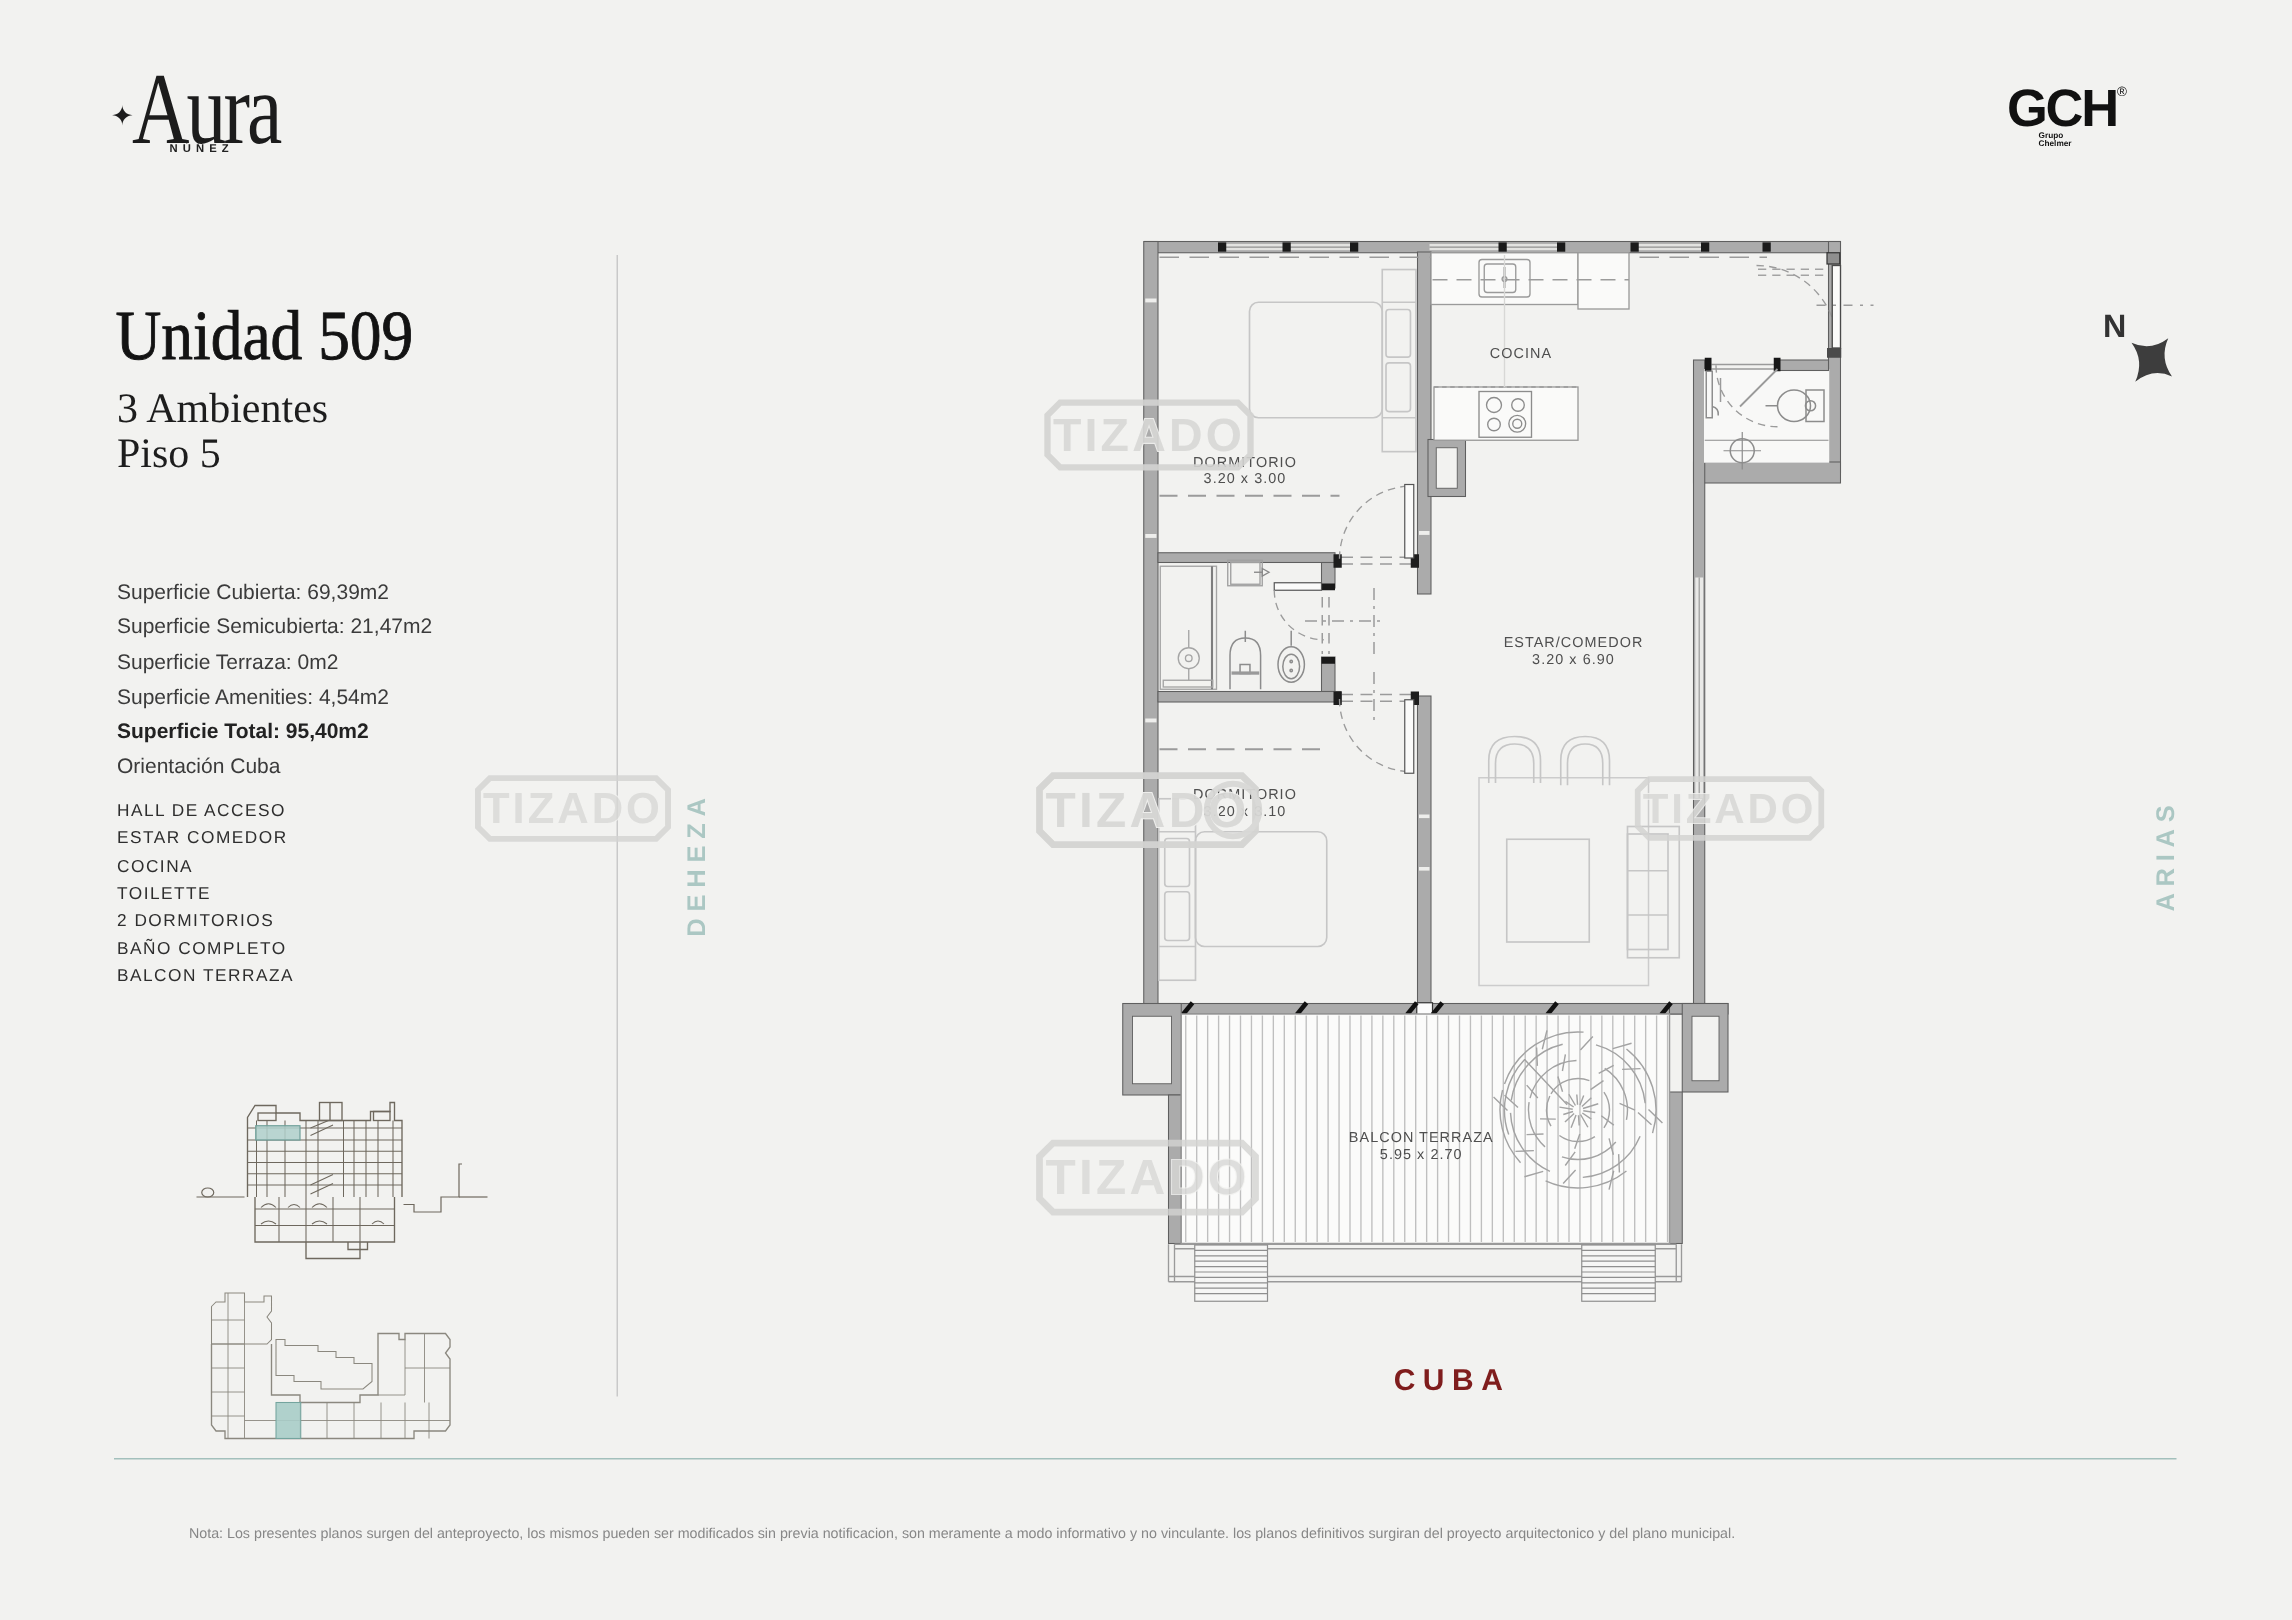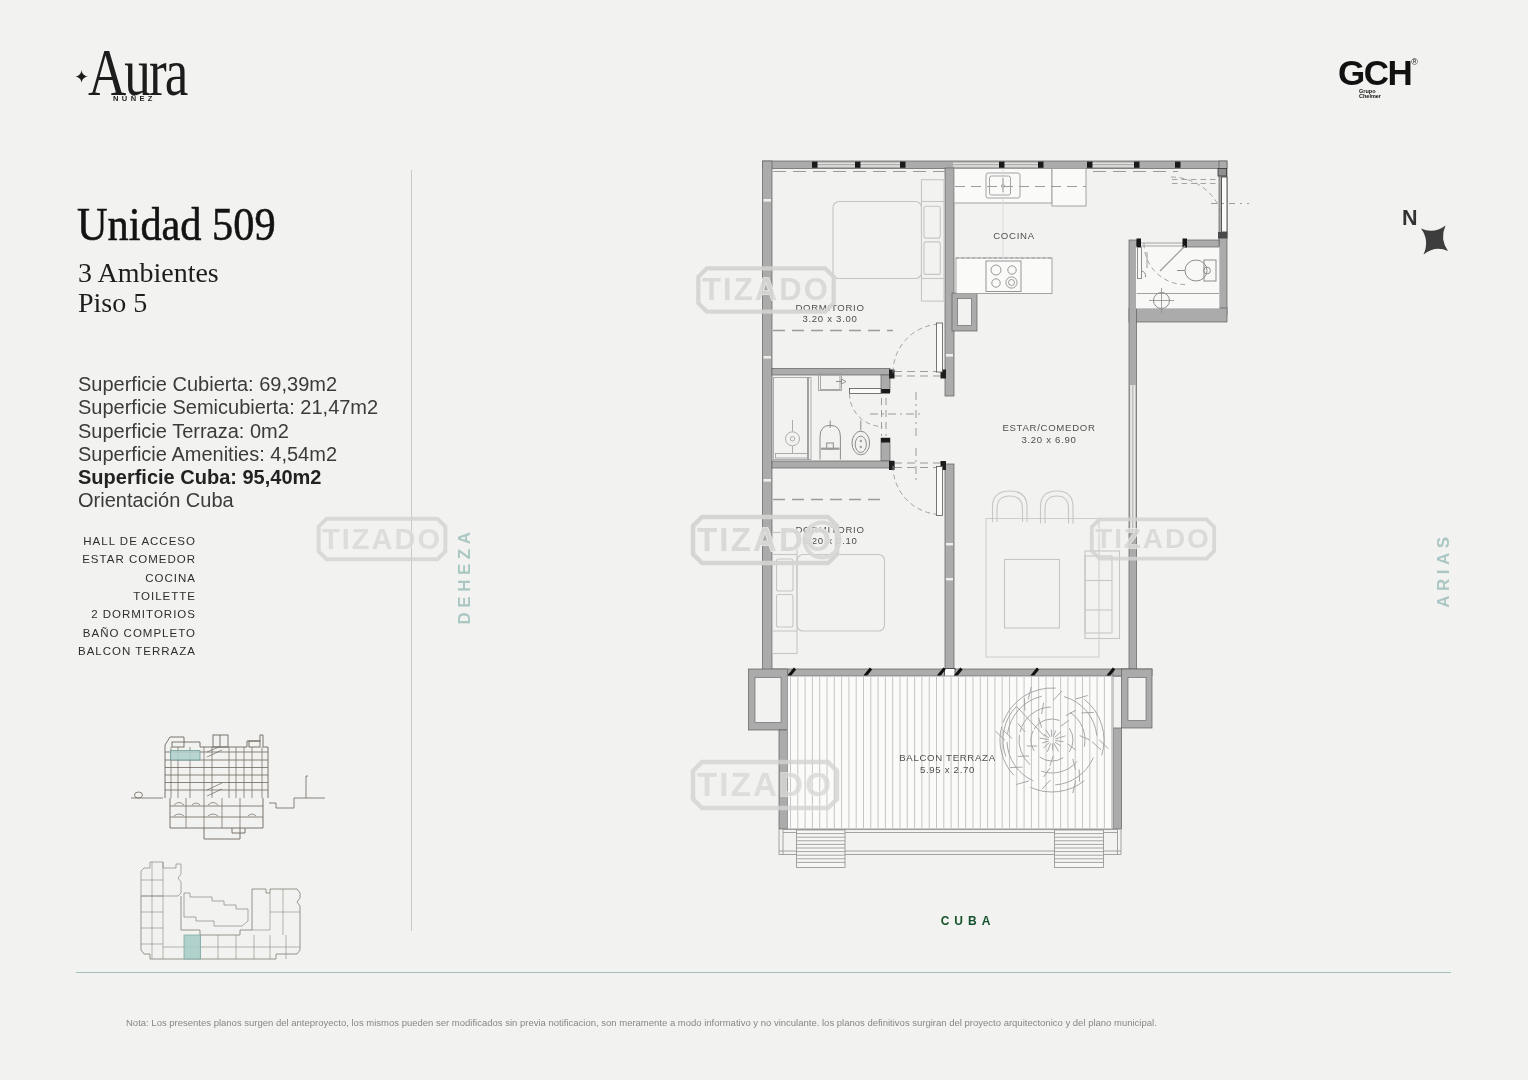--- a/index.html
+++ b/index.html
@@ -19,46 +19,46 @@
 <div class="abs" style="left:113px;top:93.5px;color:#222;font-size:7.5px;font-weight:bold;letter-spacing:3.4px;">NÚÑEZ</div>
 
 <div class="abs" style="left:1338px;top:53px;color:#111;font-size:35px;font-weight:bold;letter-spacing:-1.5px;">GCH<span style="font-size:9px;font-weight:normal;vertical-align:20px;letter-spacing:0;">®</span></div>
 
 <div class="abs" style="left:1359px;top:89px;color:#111;font-size:5.5px;line-height:5.2px;font-weight:bold;">Grupo<br>Chelmer</div>
 
 <div class="abs serif" style="left:77px;top:197px;color:#131313;font-size:47px;letter-spacing:0px;-webkit-text-stroke:0.6px #131313;transform:scaleX(0.9);transform-origin:0 0;">Unidad 509</div>
 
 <div class="abs serif" style="left:78px;top:258px;color:#1d1d1d;font-size:28px;line-height:29.5px;">3 Ambientes<br>Piso 5</div>
 
-<div class="abs" style="left:78px;top:373px;color:#3b3b3b;font-size:20px;line-height:23.3px;">
+<div class="abs" style="left:78px;top:383px;color:#3b3b3b;font-size:14px;line-height:23.3px;">
   Superficie Cubierta: 69,39m2<br>
   Superficie Semicubierta: 21,47m2<br>
   Superficie Terraza: 0m2<br>
   Superficie Amenities: 4,54m2<br>
-  <b style="color:#222;">Superficie Cuba: 95,40m2</b><br>
+  <b style="color:#222;">Superficie Total: 95,40m2</b><br>
   Orientación Cuba
 </div>
 
-<div class="abs" style="left:78px;top:532px;color:#2e2e2e;font-size:11.5px;line-height:18.35px;letter-spacing:1px;text-align:right;">
+<div class="abs" style="left:78px;top:532px;color:#2e2e2e;font-size:11.5px;line-height:18.35px;letter-spacing:1px;">
   HALL DE ACCESO<br>
   ESTAR COMEDOR<br>
   COCINA<br>
   TOILETTE<br>
   2 DORMITORIOS<br>
   BAÑO COMPLETO<br>
   BALCON TERRAZA
 </div>
 
 <div class="abs" style="left:411px;top:170px;width:1px;height:761px;background:#c9c9c9;"></div>
 
 <div class="abs" style="left:465px;top:576px;transform:translate(-50%,-50%) rotate(-90deg);color:#abc7c3;font-size:17px;font-weight:bold;letter-spacing:4.5px;">DEHEZA</div>
 
 <div class="abs" style="left:1444px;top:570px;transform:translate(-50%,-50%) rotate(-90deg);color:#abc7c3;font-size:17px;font-weight:bold;letter-spacing:4.5px;">ARIAS</div>
 
-<div class="abs" style="left:968px;top:920.5px;transform:translate(-50%,-50%);color:#14532d;font-size:12px;font-weight:bold;letter-spacing:5px;">CUBA</div>
+<div class="abs" style="left:968px;top:920.5px;transform:translate(-50%,-50%);color:#7f1d1d;font-size:20px;font-weight:bold;letter-spacing:5px;">CUBA</div>
 
 <div class="abs" style="left:76px;top:971.5px;width:1375px;height:1.3px;background:#a3c0bc;"></div>
 
 <div class="abs" style="left:78px;top:1017px;color:#878787;font-size:9.5px;padding-left:48px;">Nota: Los presentes planos surgen del anteproyecto, los mismos pueden ser modificados sin previa notificacion, son meramente a modo informativo y no vinculante. los planos definitivos surgiran del proyecto arquitectonico y del plano municipal.</div>
 
 <svg class="abs" style="left:1390px;top:200px;" width="70" height="70" viewBox="0 0 70 70">
   <text x="12" y="24.5" font-family="Liberation Sans,sans-serif" font-size="21.5" font-weight="bold" fill="#333">N</text>
   <path d="M 31,28.5 Q 43.8,34.4 55.5,25.5 Q 49.5,38.8 58,51 Q 45.4,45.0 33.5,54.5 Q 39.8,40.5 31,28.5 Z" fill="#3d3d3d"></path>
 </svg>
 

